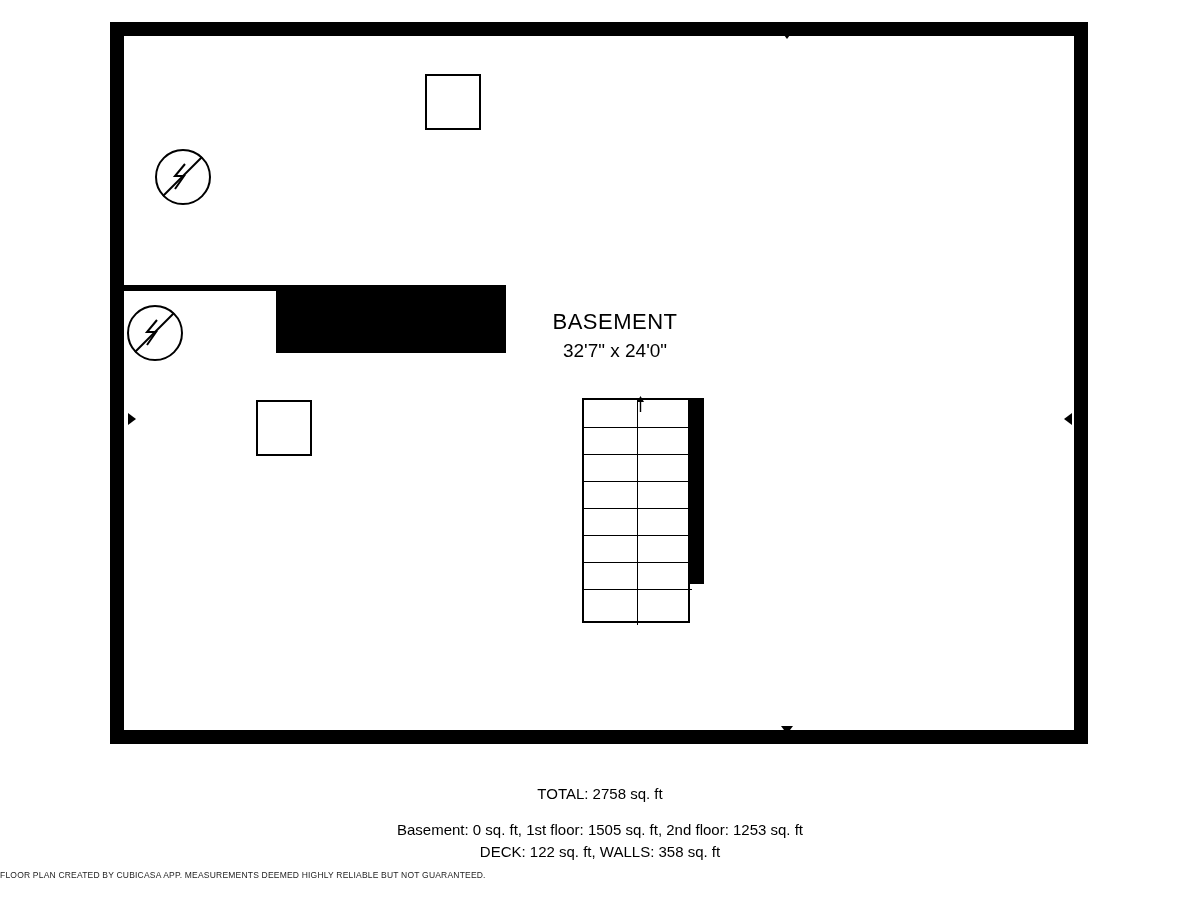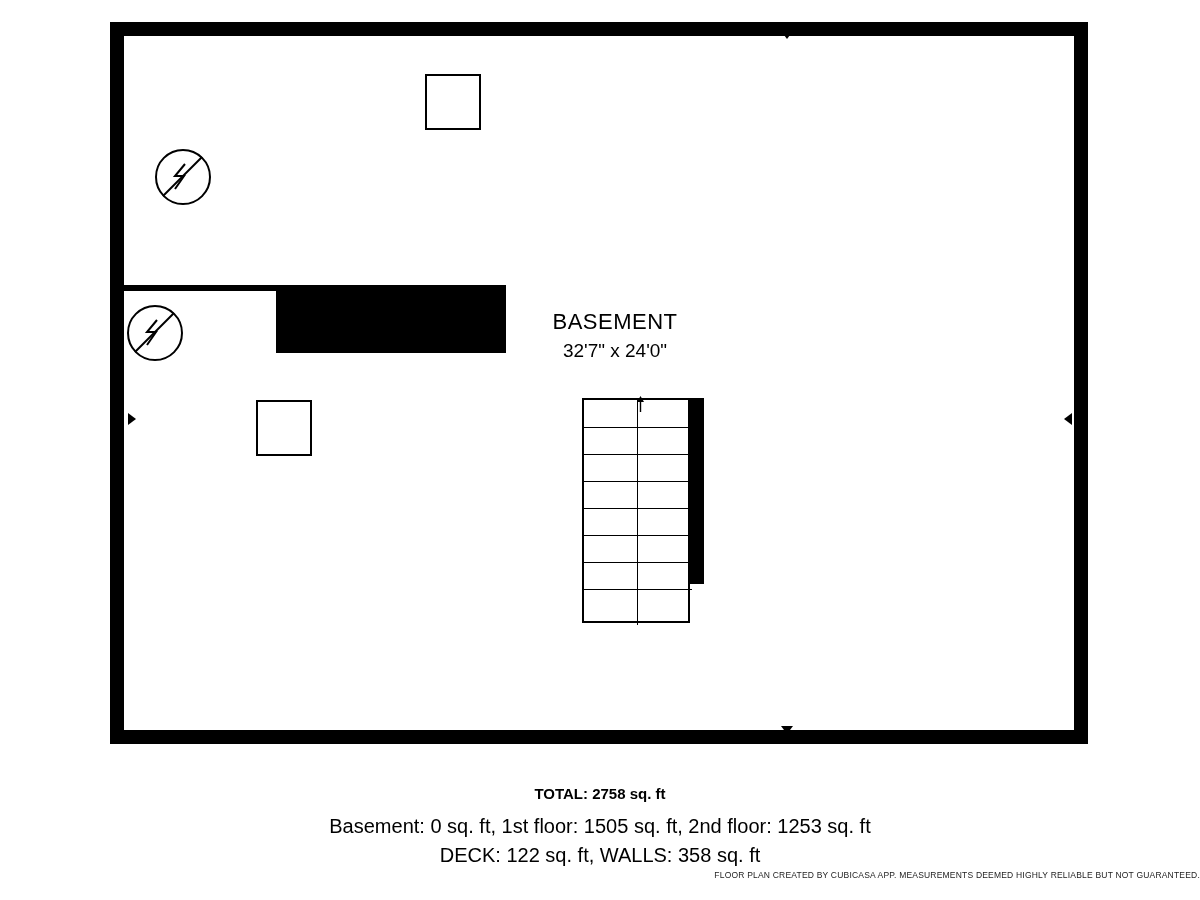--- a/index.html
+++ b/index.html
@@ -182,33 +182,33 @@
   
   .summary {
     position: absolute;
     left: 0;
     top: 785px;
     width: 1200px;
     text-align: center;
   }
   .summary .total {
     font-size: 15px;
-    font-weight: bold;
-    margin-bottom: 10px;
+    font-weight: normal;
+    margin-bottom: 17px;
   }
   .summary .line {
-    font-size: 20px;
+    font-size: 15px;
     line-height: 1.45;
   }
   .disclaimer {
     position: absolute;
     left: 0;
     top: 870px;
     width: 1200px;
-    text-align: right;
+    text-align: left;
     font-size: 8.5px;
     letter-spacing: 0.2px;
     color: #222222;
   }
 </style>
 </head>
 <body>
 
 <div id="plan">
 

